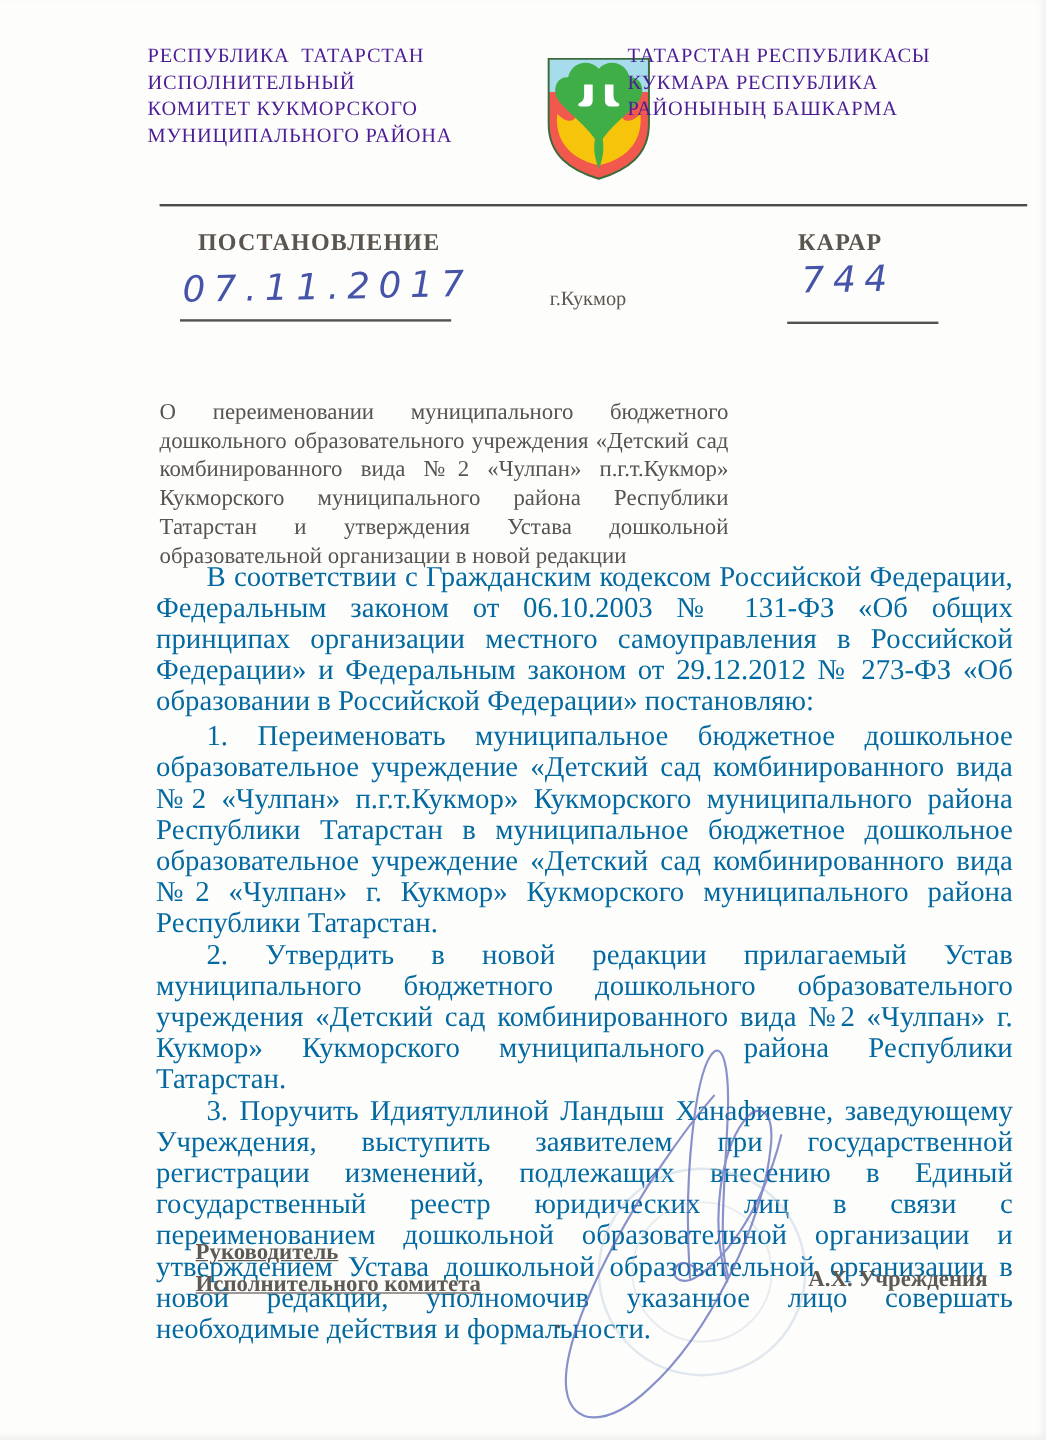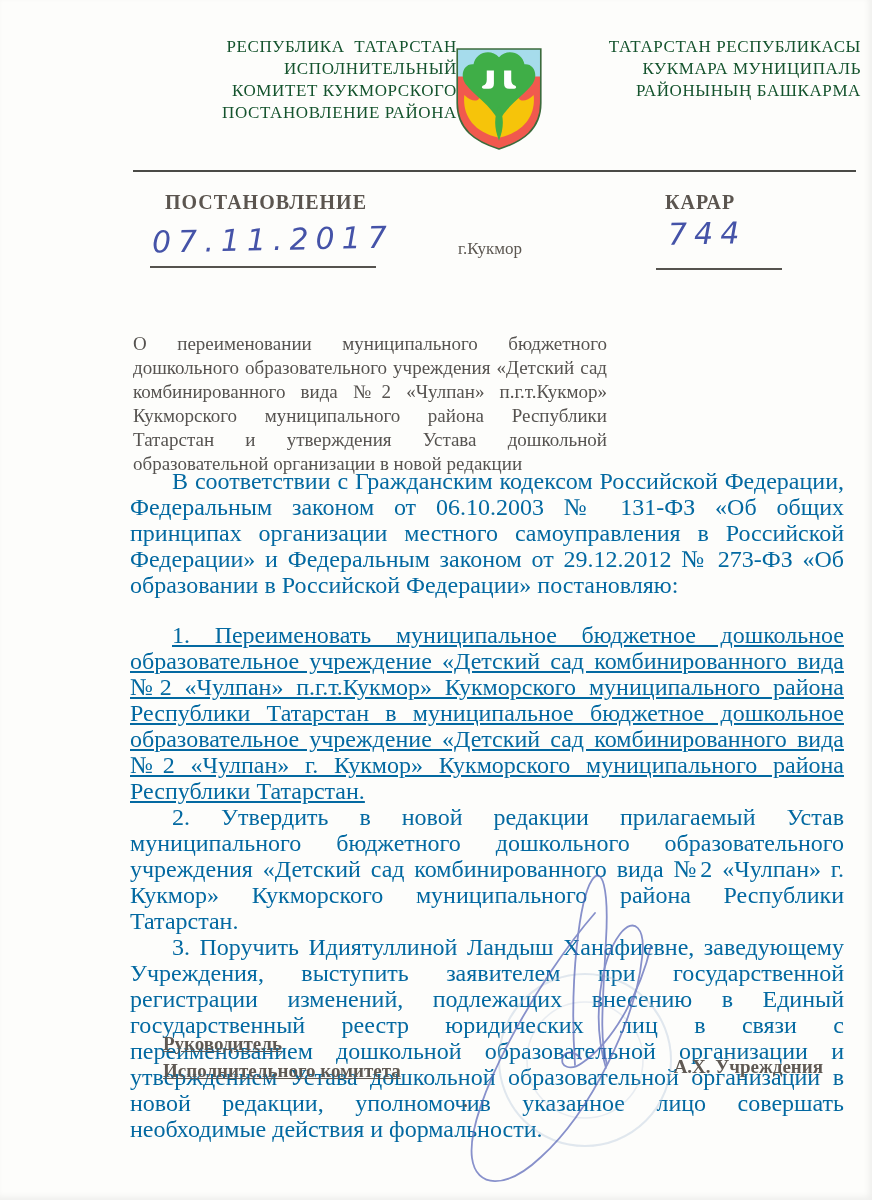--- a/index.html
+++ b/index.html
@@ -4,22 +4,22 @@
 <style>
   html,body{margin:0;padding:0;background:#e9e9e6;}
   .page{
     position:relative;width:872px;height:1200px;margin:0 auto;
     background:#fdfdfb;overflow:hidden;
     font-family:"Liberation Serif","DejaVu Serif",serif;
     color:#56514b;
     box-shadow:inset -3px -3px 6px rgba(0,0,0,.06);
   }
   
-  .hdr-col{position:absolute;top:36px;text-align:right;
-    font-size:17px;line-height:22px;letter-spacing:.6px;color:#14532d;}
+  .hdr-col{position:absolute;top:36px;text-align:left;
+    font-size:17px;line-height:22px;letter-spacing:.6px;color:#4c1d95;}
   .hdr-col span{display:block;white-space:pre-wrap;}
   .hdr-left{left:123px;width:334px;}
   .hdr-right{left:523px;width:338px;}
   .arms{position:absolute;left:453px;top:46px;width:92px;height:106px;}
   
   .rule{position:absolute;left:133px;top:170px;width:723px;height:2px;background:#4a4a46;}
   .doctype{position:absolute;top:191px;font-weight:bold;font-size:20px;color:#5b554f;letter-spacing:1px;}
   .doctype-left{left:165px;}
   .doctype-right{left:665px;}
   
@@ -39,56 +39,56 @@
   .doc-title{
     position:absolute;left:133px;top:290px;width:474px;
     font-size:19px;line-height:24px;text-align:justify;color:#565350;margin-top:42px;
   }
   
   .doc-body{position:absolute;left:130px;top:468px;width:714px;}
   .doc-body p{
     margin:0;font-size:24px;line-height:26px;text-align:justify;
     text-indent:42px;color:#0369a1;
   }
-  .doc-body p.para-gap{margin-top:24px;text-decoration:underline;}
+  .doc-body p.para-gap{margin-top:3px;}
   
   .sig-block{position:absolute;left:163px;top:1030px;width:660px;display:flex;justify-content:space-between;}
   .sig-titles{font-weight:bold;font-size:19px;line-height:27px;color:#5f5953;}
   .sig-titles span{display:block;text-decoration:underline;}
   .sig-name{font-weight:bold;font-size:19px;color:#5f5953;margin-top:26px;}
   
   .sign-overlay{position:absolute;left:410px;top:858px;width:330px;height:340px;pointer-events:none;}
   .stray-dot{position:absolute;left:464px;top:1104px;width:3px;height:3px;background:#5a5650;border-radius:50%;}
 </style>
 </head>
 <body>
 
 <div class="page">
 
   <div class="hdr-col hdr-left">
     <span>РЕСПУБЛИКА  ТАТАРСТАН</span>
     <span>ИСПОЛНИТЕЛЬНЫЙ</span>
     <span>КОМИТЕТ КУКМОРСКОГО</span>
-    <span>ПОСТАНОВЛЕНИЕ РАЙОНА</span>
+    <span>МУНИЦИПАЛЬНОГО РАЙОНА</span>
   </div>
 
   <svg class="arms" viewBox="0 0 90 104" aria-hidden="true">
     <path d="M4,3 H86 V56 C86 82 68 94 45 101 C22 94 4 82 4 56 Z" fill="#a6dcec"></path>
     <path d="M4,30 H86 V56 C86 82 68 94 45 101 C22 94 4 82 4 56 Z" fill="#f1594e"></path>
     <path d="M45,90 C18,84 9,66 11,48 C20,57 29,55 26,43 C35,51 41,49 39,35 C43,43 47,43 45,28 C43,43 47,43 51,35 C49,49 55,51 64,43 C61,55 70,57 79,48 C81,66 72,84 45,90 Z" fill="#f6c40a"></path>
     <path d="M45,11 C37,2 22,6 20,18 C11,17 6,28 12,37 C21,49 37,58 45,74 C53,58 69,49 78,37 C84,28 79,17 70,18 C68,6 53,2 45,11 Z" fill="#3fae47"></path>
     <path d="M45,58 C40,70 40,80 45,93 C50,80 50,70 45,58 Z" fill="#3fae47"></path>
     <path d="M33,24 h7 v13 q0,5 -5,5 h-5 q-3,-1 -1,-3 q4,-1 4,-6 z" fill="#ffffff"></path>
     <path d="M57,24 h-7 v13 q0,5 5,5 h5 q3,-1 1,-3 q-4,-1 -4,-6 z" fill="#ffffff"></path>
     <path d="M4,3 H86 V56 C86 82 68 94 45 101 C22 94 4 82 4 56 Z" fill="none" stroke="#3c6b3c" stroke-width="1.6"></path>
   </svg>
 
   <div class="hdr-col hdr-right">
     <span>ТАТАРСТАН РЕСПУБЛИКАСЫ</span>
-    <span>КУКМАРА МУНИЦИПАЛЬ</span>
+    <span>КУКМАРА РЕСПУБЛИКА</span>
     <span>РАЙОНЫНЫҢ БАШКАРМА</span>
   </div>
 
   <div class="rule"></div>
 
   <div class="doctype doctype-left">ПОСТАНОВЛЕНИЕ</div>
   <div class="doctype doctype-right">КАРАР</div>
 
   <div class="handwriting hand-date">07.11.2017</div>
   <div class="place">г.Кукмор</div>

